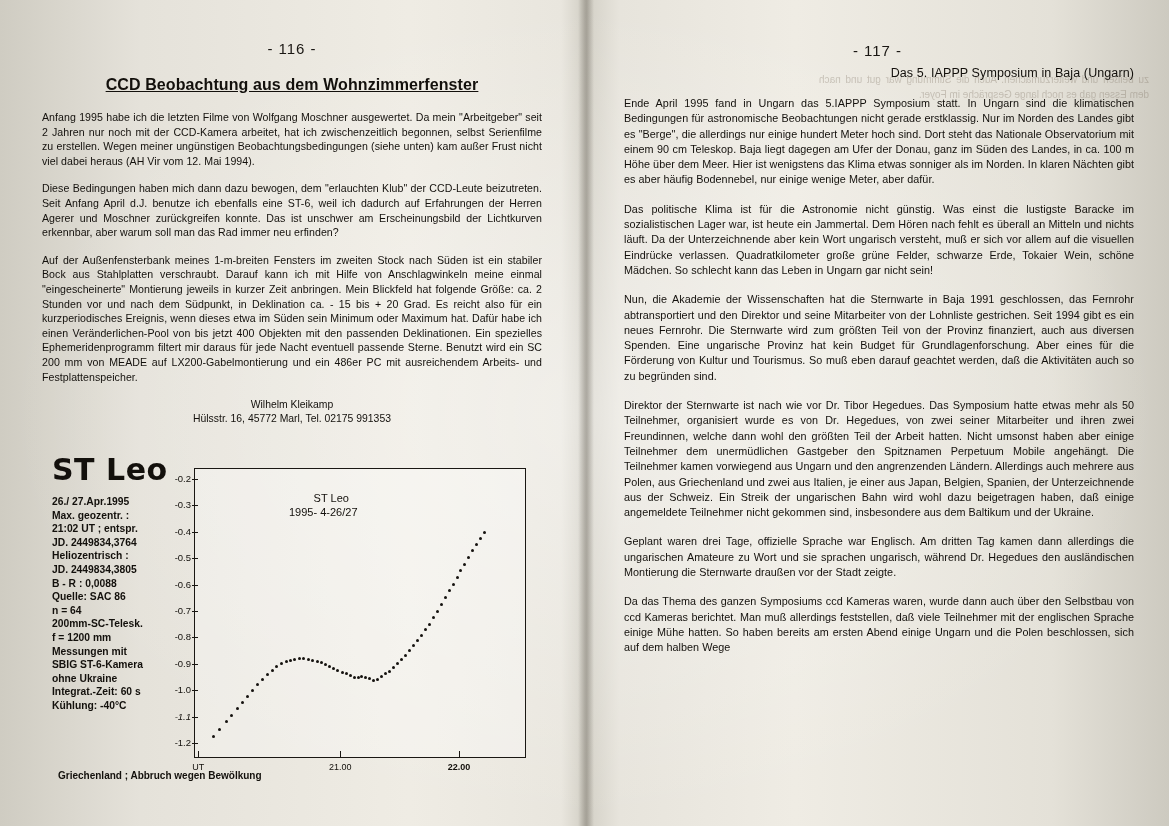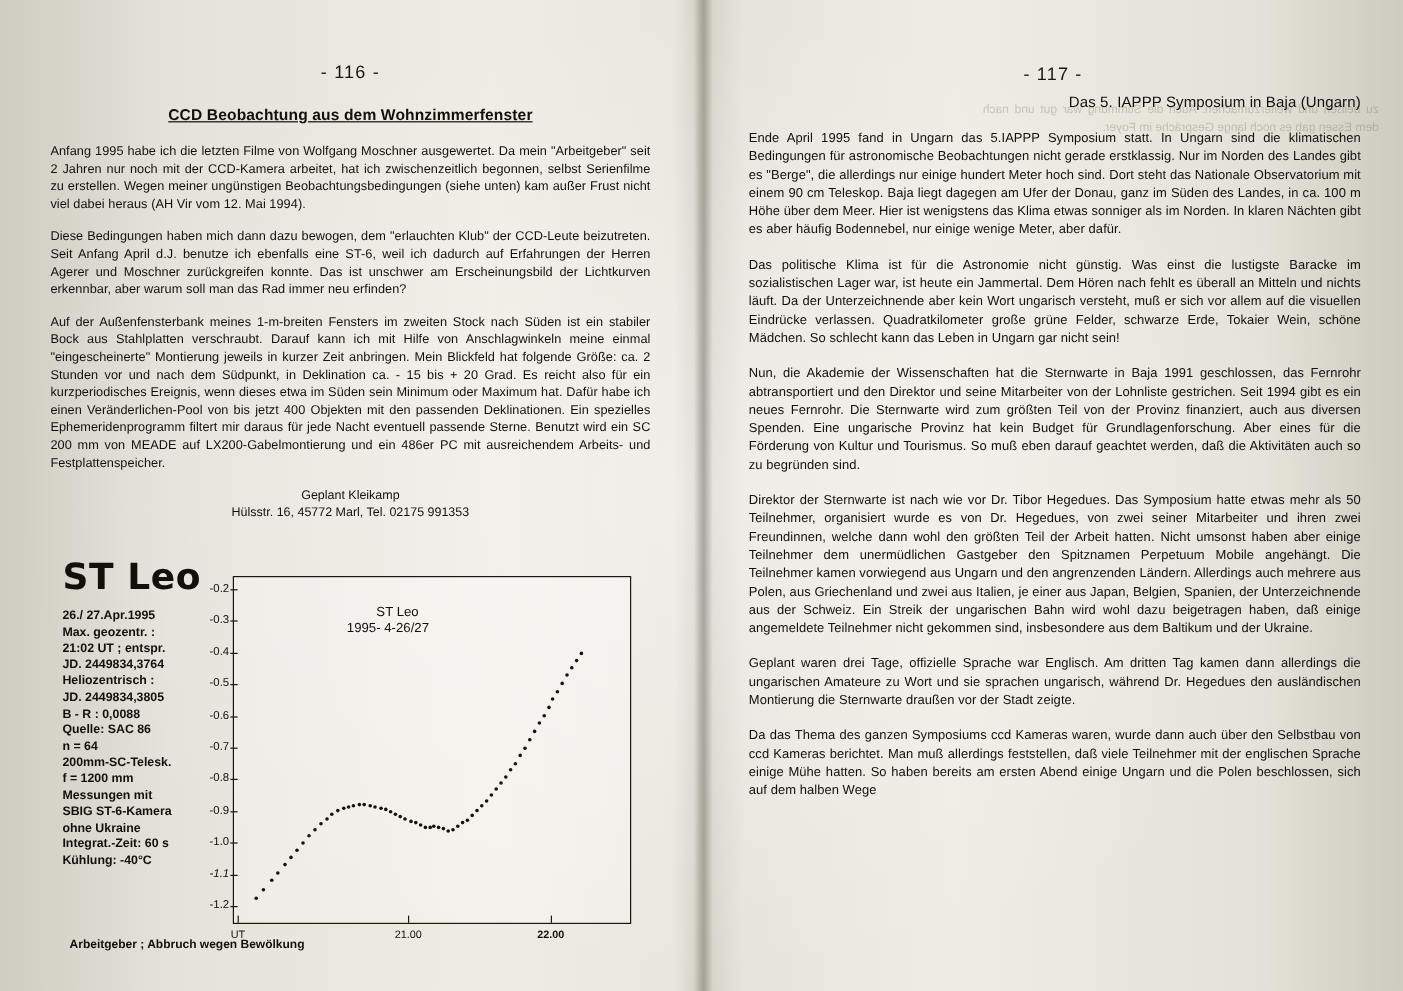--- a/index.html
+++ b/index.html
@@ -25,21 +25,21 @@
   .gutter {
     position: absolute;
     left: 578px;
     top: 0;
     width: 16px;
     height: 826px;
     background: linear-gradient(90deg, rgba(150,145,135,0.0) 0%, rgba(120,115,105,0.45) 45%, rgba(120,115,105,0.5) 55%, rgba(150,145,135,0.0) 100%);
   }
   .page {
     position: absolute;
-    top: 16px;
+    top: 4px;
     height: 602px;
   }
   .page-left { left: 0; width: 584px; }
   .page-right { left: 586px; width: 583px; }
 
   .folio {
     text-align: center;
     font-size: 15px;
     letter-spacing: 1px;
     color: #1a1713;
@@ -55,21 +55,21 @@
   }
   .col-right {
     position: absolute;
     left: 38px;
     top: 62px;
     width: 510px;
   }
 
   .heading-left {
     text-align: center;
-    font-size: 13px;
+    font-size: 16px;
     font-weight: bold;
     text-decoration: underline;
     margin-bottom: 16px;
     letter-spacing: 0.1px;
   }
   .heading-right {
     text-align: right;
     font-size: 12.5px;
     margin-bottom: 16px;
     letter-spacing: 0.1px;
@@ -215,21 +215,21 @@
     <div class="folio folio-left">-  116  -</div>
 
     <div class="col-left">
       <div class="heading-left">CCD Beobachtung aus dem Wohnzimmerfenster</div>
 
       <p class="body">Anfang 1995 habe ich die letzten Filme von Wolfgang Moschner ausgewertet. Da mein "Arbeitgeber" seit 2 Jahren nur noch mit der CCD-Kamera arbeitet, hat ich zwischenzeitlich begonnen, selbst Serienfilme zu erstellen. Wegen meiner ungünstigen Beobachtungsbedingungen (siehe unten) kam außer Frust nicht viel dabei heraus (AH Vir vom 12. Mai 1994).</p>
       <p class="body">Diese Bedingungen haben mich dann dazu bewogen, dem "erlauchten Klub" der CCD-Leute beizutreten. Seit Anfang April d.J. benutze ich ebenfalls eine ST-6, weil ich dadurch auf Erfahrungen der Herren Agerer und Moschner zurückgreifen konnte. Das ist unschwer am Erscheinungsbild der Lichtkurven erkennbar, aber warum soll man das Rad immer neu erfinden?</p>
       <p class="body">Auf der Außenfensterbank meines 1-m-breiten Fensters im zweiten Stock nach Süden ist ein stabiler Bock aus Stahlplatten verschraubt. Darauf kann ich mit Hilfe von Anschlagwinkeln meine einmal "eingescheinerte" Montierung jeweils in kurzer Zeit anbringen. Mein Blickfeld hat folgende Größe: ca. 2 Stunden vor und nach dem Südpunkt, in Deklination ca. - 15 bis + 20 Grad. Es reicht also für ein kurzperiodisches Ereignis, wenn dieses etwa im Süden sein Minimum oder Maximum hat. Dafür habe ich einen Veränderlichen-Pool von bis jetzt 400 Objekten mit den passenden Deklinationen. Ein spezielles Ephemeridenprogramm filtert mir daraus für jede Nacht eventuell passende Sterne. Benutzt wird ein SC 200 mm von MEADE auf LX200-Gabelmontierung und ein 486er PC mit ausreichendem Arbeits- und Festplattenspeicher.</p>
 
       <div class="signature">
-        <div>Geplant Kleikamp</div>
+        <div>Wilhelm Kleikamp</div>
         <div>Hülsstr. 16, 45772 Marl, Tel. 02175 991353</div>
       </div>
     </div>
 
     <div class="figure">
       <div class="fig-caption-block">
         <div class="star-title">ST Leo</div>
         <div class="fig-meta">
           <div>26./ 27.Apr.1995</div>
           <div>Max. geozentr. :</div>
@@ -333,21 +333,21 @@
             <div class="pt" style="left: 280.32px; top: 73.972px;"></div>
             <div class="pt" style="left: 284.28px; top: 67.636px;"></div>
             <div class="pt" style="left: 288.24px; top: 61.828px;"></div>
           </div>
         <div class="plot-label" id="plot-title" style="left: 110px; top: 22px;">
             <div>ST Leo</div>
             <div style="margin-left: -16px;">1995- 4-26/27</div>
           </div>
       </div>
 
-      <div class="fig-note">Arbeitgeber ; Abbruch wegen Bewölkung</div>
+      <div class="fig-note">Griechenland ; Abbruch wegen Bewölkung</div>
     </div>
   </div>
 
   <div class="page page-right">
     <div class="folio folio-right">-  117  -</div>
 
     <div class="ghost">zu beißen und weiterzumachen. Auch die Stimmung war gut und nach dem Essen gab es noch lange Gespräche im Foyer.</div>
 
     <div class="col-right right-col">
       <div class="heading-right">Das 5. IAPPP Symposium in Baja  (Ungarn)</div>

